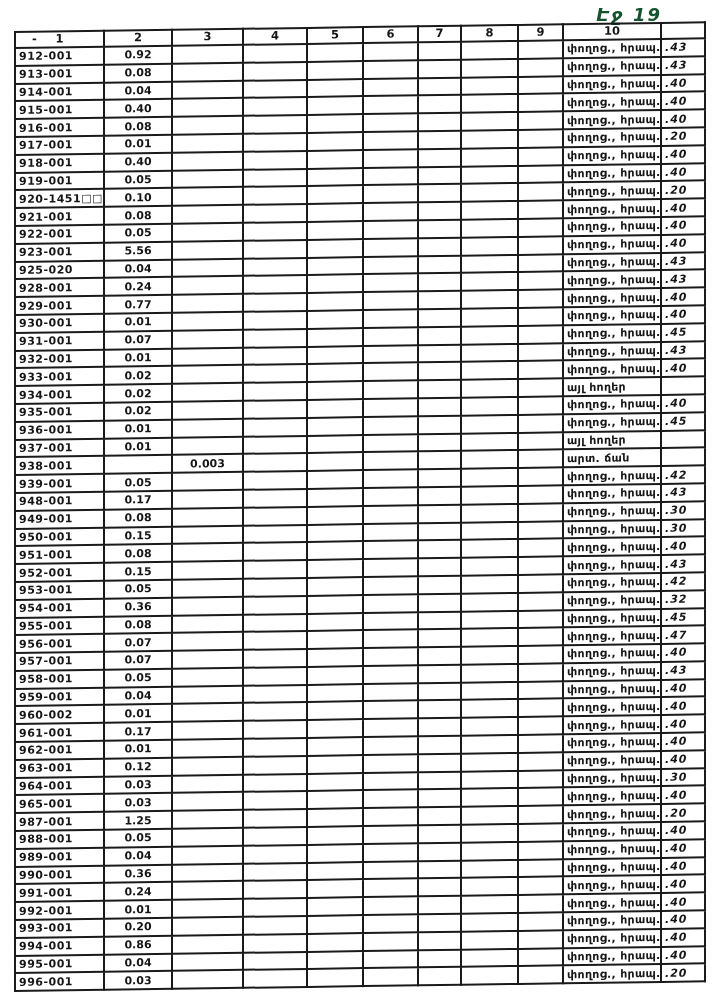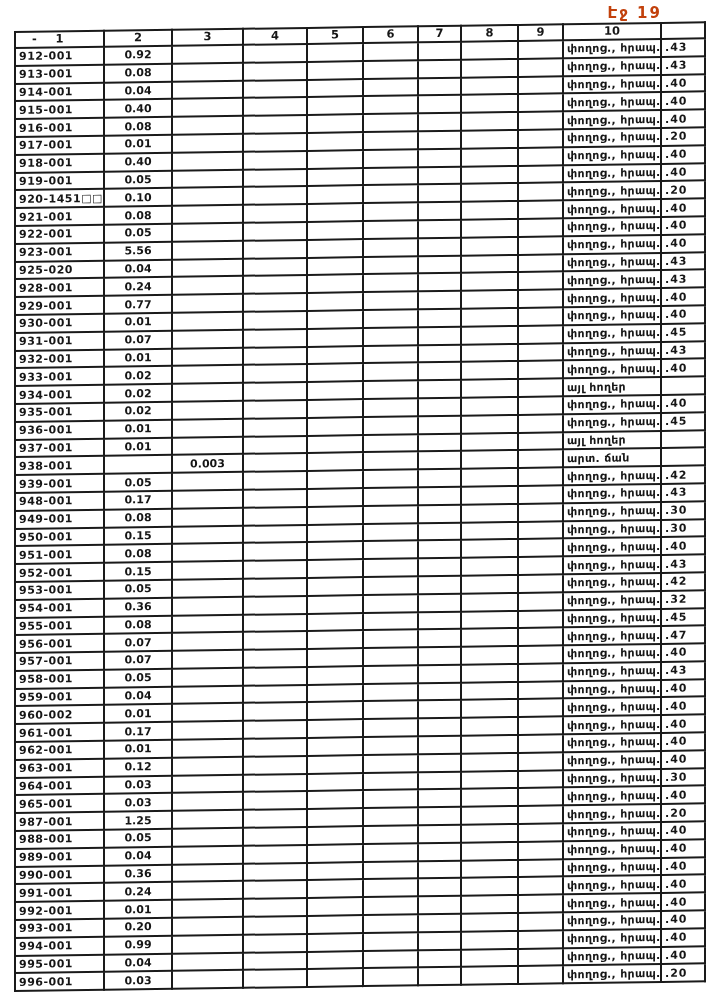--- a/index.html
+++ b/index.html
@@ -9,24 +9,25 @@
     height: 996px;
     background: #ffffff;
     overflow: hidden;
     font-family: "DejaVu Sans", sans-serif;
     position: relative;
   }
   .page-header {
     position: absolute;
     top: 4px;
     right: 50px;
-    font-size: 15px;
+    font-size: 18px;
     font-weight: 700;
     letter-spacing: 2px;
-    color: #c2410c;
+    color: #14532d;
+    font-style: italic;
   }
   .table-wrap {
     position: absolute;
     left: 14px;
     top: 31px;
     transform: skewY(-0.8deg);
     transform-origin: 0 0;
   }
   table.scan-table {
     border-collapse: collapse;
@@ -63,20 +64,21 @@
   th.c-col9   { border-left: 5px double #1a1a1a; }
   td.c-note {
     border: none;
     background: transparent;
     color: #a2a2a2;
     font-size: 9px;
     font-weight: 400;
     text-align: left;
     padding-left: 16px;
     letter-spacing: 1px;
+    font-style: italic;
   }
 </style>
 </head>
 <body>
 
 <div class="page-header">Էջ 19</div>
 
 <div class="table-wrap">
   <table class="scan-table">
     <colgroup>
@@ -756,21 +758,21 @@
     <td class="c-num"></td>
     <td class="c-num"></td>
     <td class="c-num"></td>
     <td class="c-num"></td>
     <td class="c-num c-col9"></td>
     <td class="c-use">փողոց., հրապ.</td>
     <td class="c-note">.40</td>
   </tr>
         <tr>
     <td class="c-code">994-001</td>
-    <td class="c-num">0.99</td>
+    <td class="c-num">0.86</td>
     <td class="c-num"></td>
     <td class="c-num"></td>
     <td class="c-num"></td>
     <td class="c-num"></td>
     <td class="c-num"></td>
     <td class="c-num"></td>
     <td class="c-num c-col9"></td>
     <td class="c-use">փողոց., հրապ.</td>
     <td class="c-note">.40</td>
   </tr>

